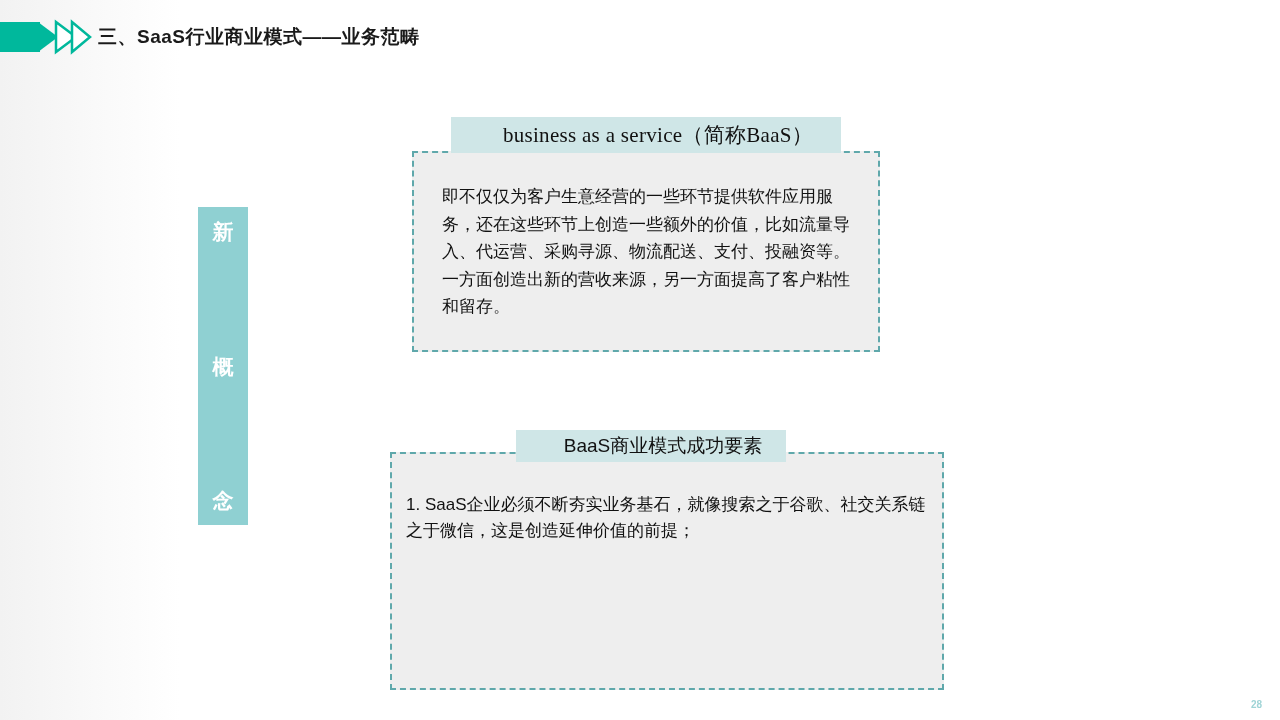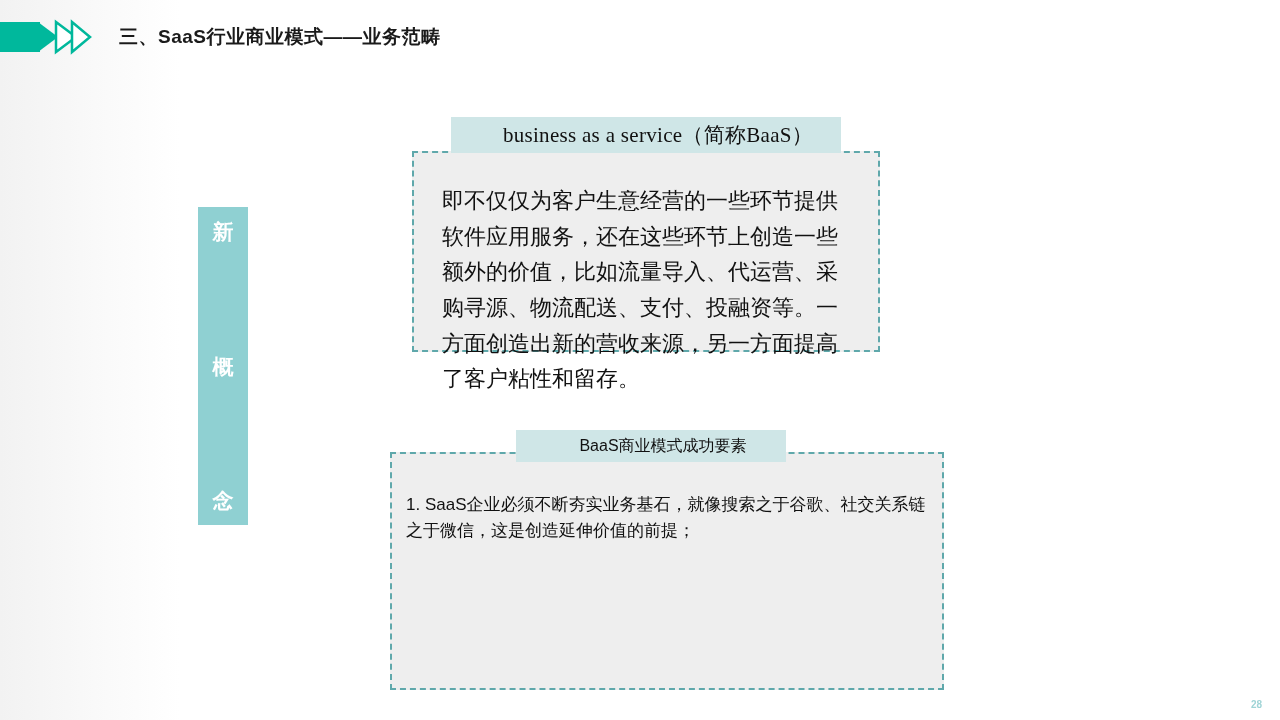--- a/index.html
+++ b/index.html
@@ -37,21 +37,21 @@
   .arrow-mark {
     position: relative;
     width: 92px;
     height: 42px;
     flex: none;
   }
   .arrow-mark svg {
     display: block;
   }
   .header-title {
-    margin-left: 27px;
+    margin-left: 6px;
     font-size: 19px;
     font-weight: bold;
     color: #1a1a1a;
     letter-spacing: 0.5px;
     white-space: nowrap;
     text-align: right;
   }
 
   
   .vertical-label {
@@ -109,37 +109,37 @@
     top: 117px;
     width: 390px;
     height: 36px;
     font-size: 21px;
     font-family: "Liberation Serif", serif;
     line-height: 36px;
     letter-spacing: 0.3px;
   }
   #card-baas-def .card-body {
     padding: 30px 26px 0 28px;
-    font-size: 22px;
+    font-size: 17px;
     line-height: 1.62;
   }
 
   
   #card-baas-factors {
     left: 390px;
     top: 452px;
     width: 554px;
     height: 238px;
   }
   #card-baas-factors-title {
     left: 516px;
     top: 430px;
     width: 270px;
     height: 32px;
-    font-size: 16px;
+    font-size: 19px;
     line-height: 32px;
   }
   #card-baas-factors .card-body {
     padding: 38px 14px 0 14px;
     font-size: 17px;
     line-height: 1.55;
   }
   #card-baas-factors .card-body p {
     margin: 0 0 16px 0;
   }

